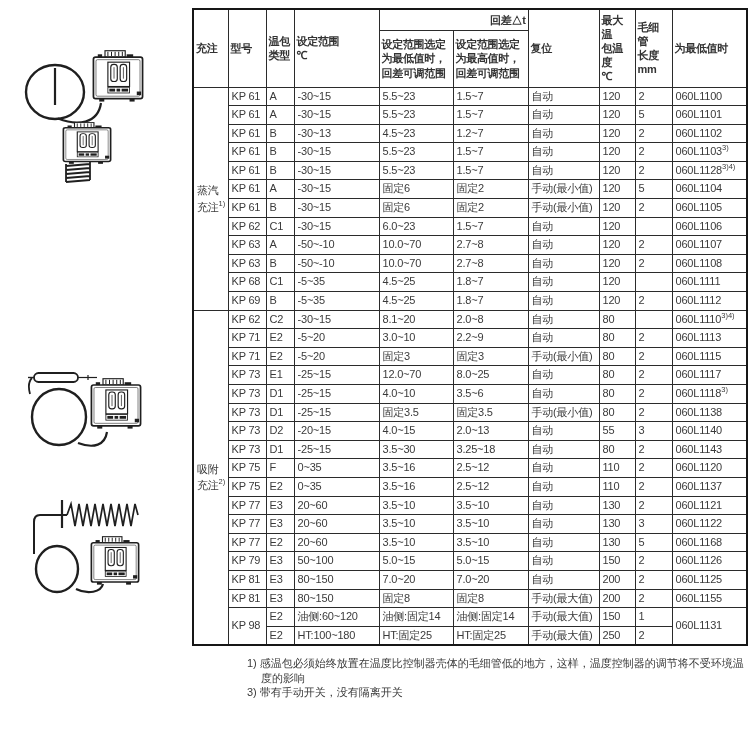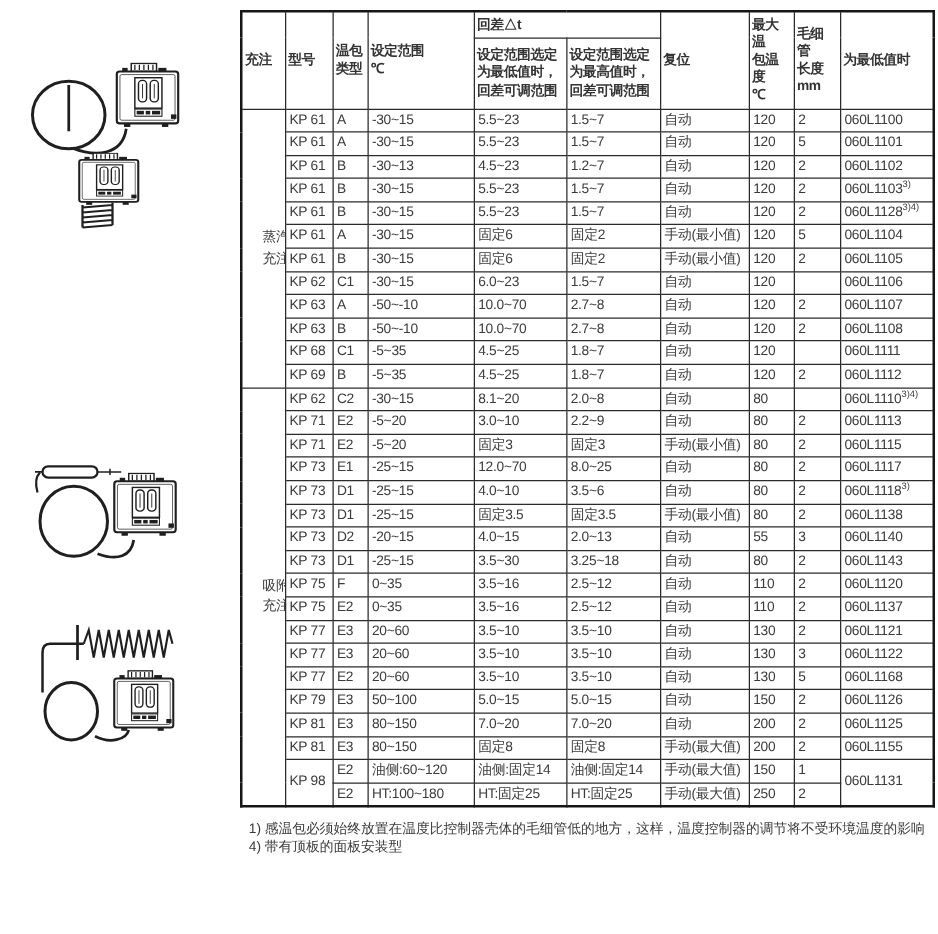--- a/index.html
+++ b/index.html
@@ -28,40 +28,40 @@
   }
   .spec-table th {
     font-weight: bold;
     text-align: left;
     padding: 1px 2px;
     white-space: pre-line;
     line-height: 1.28;
     letter-spacing: -0.3px;
     color: #333;
   }
-  .spec-table th.diff-span { text-align: left; }
+  .spec-table th.diff-span { text-align: right; }
   .spec-table thead tr.top-row  { height: 21px; }
   .spec-table thead tr.sub-row  { height: 57px; }
   .spec-table td {
     padding: 0 3px;
     white-space: nowrap;
     height: 17.6px;
     line-height: 1.05;
     color: #3a3a3a;
     letter-spacing: -0.2px;
   }
-  .spec-table td.group-cell { line-height: 1.5; padding: 0 16px; }
+  .spec-table td.group-cell { line-height: 1.5; padding: 0 3px; }
   sup { font-size: 7.5px; line-height: 0; letter-spacing: 0; }
 
   
   .footnotes {
     position: absolute; left: 199px; top: 656px; width: 547px;
     font-size: 11px; line-height: 1.34; color: #3a3a3a;
   }
-  .footnote { padding-left: 14px; text-indent: -14px; }
+  .footnote { padding-left: 14px; text-indent: -14px; margin-left: 48px; }
 
   
   svg.fig { position: absolute; }
   .fig path, .fig line, .fig ellipse, .fig rect { shape-rendering: auto; }
 </style>
 </head>
 <body>
 
 <svg width="0" height="0" style="position:absolute" aria-hidden="true">
   <defs>
@@ -499,14 +499,14 @@
         <td>HT:固定25</td>
         <td>手动(最大值)</td>
         <td>250</td>
         <td>2</td>
       </tr>
     </tbody>
 </table>
 
 <div class="footnotes">
   <div class="footnote"><span>1)</span> <span>感温包必须始终放置在温度比控制器壳体的毛细管低的地方，这样，温度控制器的调节将不受环境温度的影响</span></div>
-  <div class="footnote"><span>4)</span> <span>带有顶板的面板安装型</span></div>
+  <div class="footnote"><span>3)</span> <span>带有手动开关，没有隔离开关</span></div>
 </div>
 
 </body></html>

